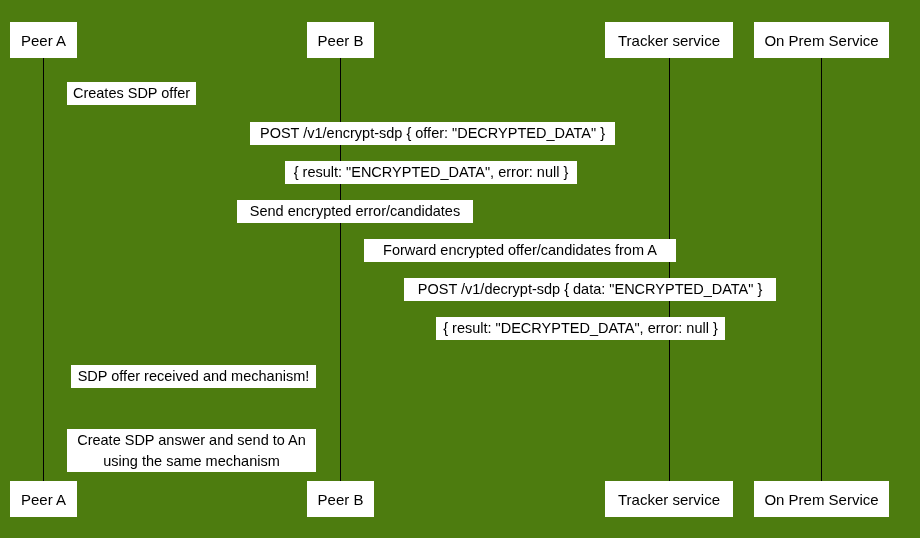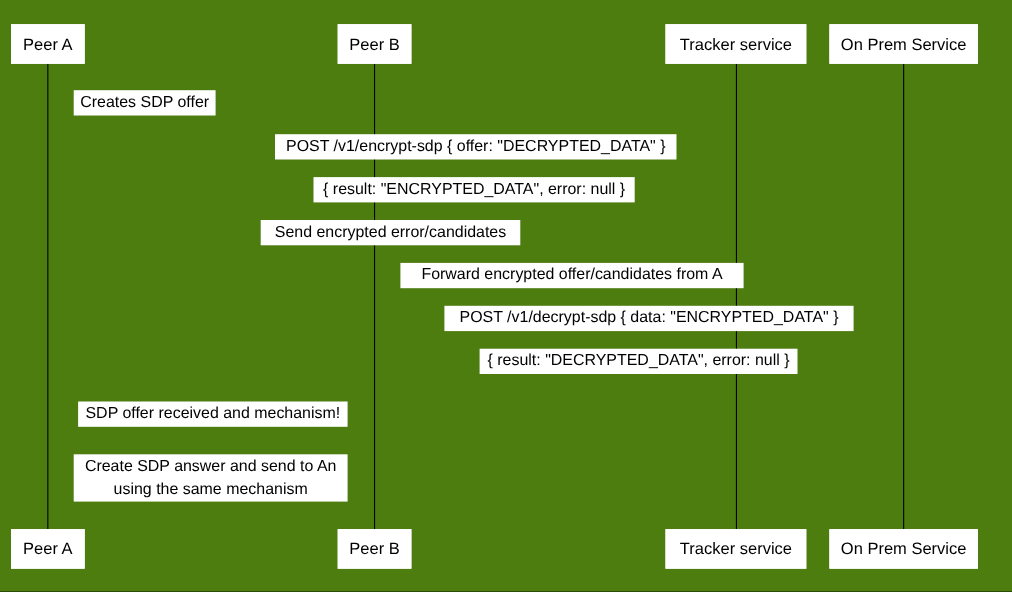--- a/index.html
+++ b/index.html
@@ -39,20 +39,21 @@
     line-height: 23px;
     white-space: nowrap;
     overflow: hidden;
     text-align: center;
     letter-spacing: 0px;
   }
   .msg-label.two-line {
     white-space: normal;
     line-height: 21px;
     padding-top: 1px;
+    margin-top: 16px;
   }
   .lifeline {
     position: absolute;
     width: 1px;
     background: #000000;
     top: 58px;
     height: 423px;
   }
 </style>
 </head>

